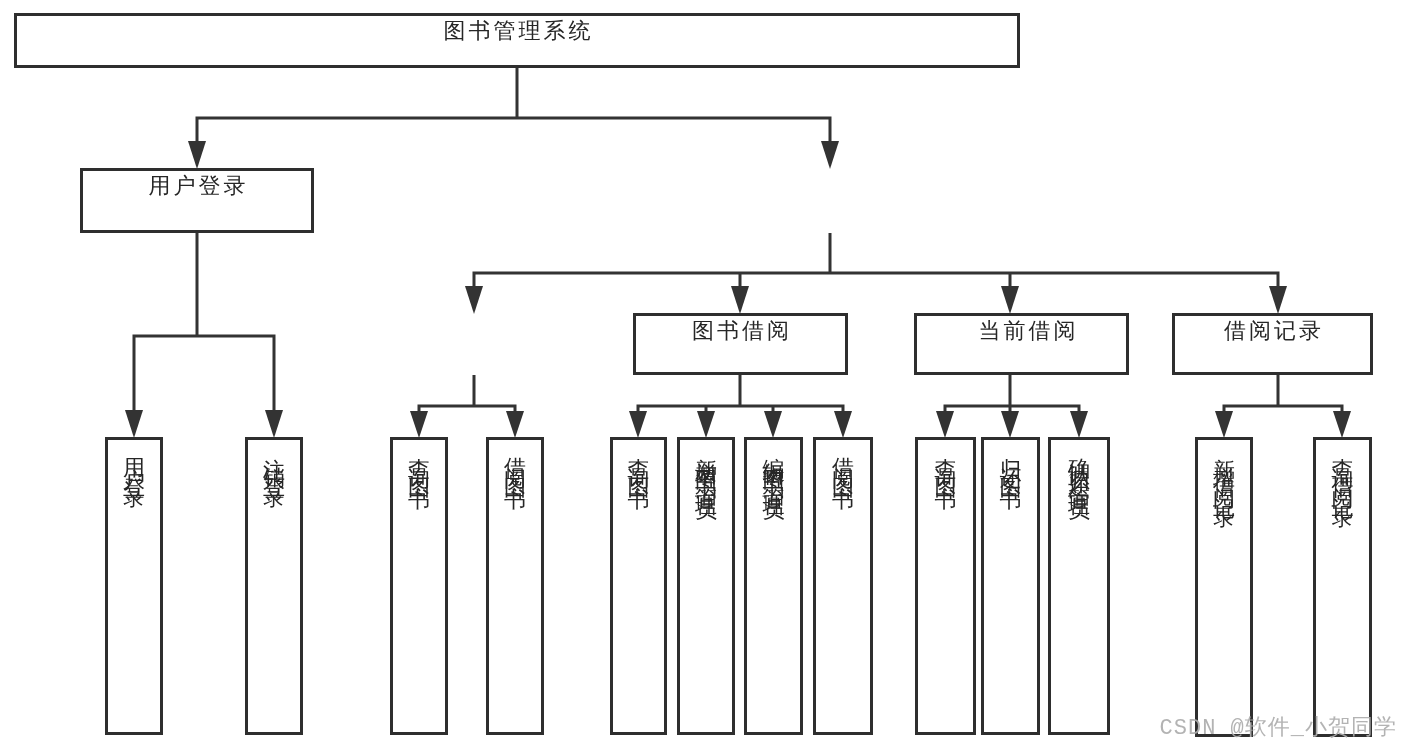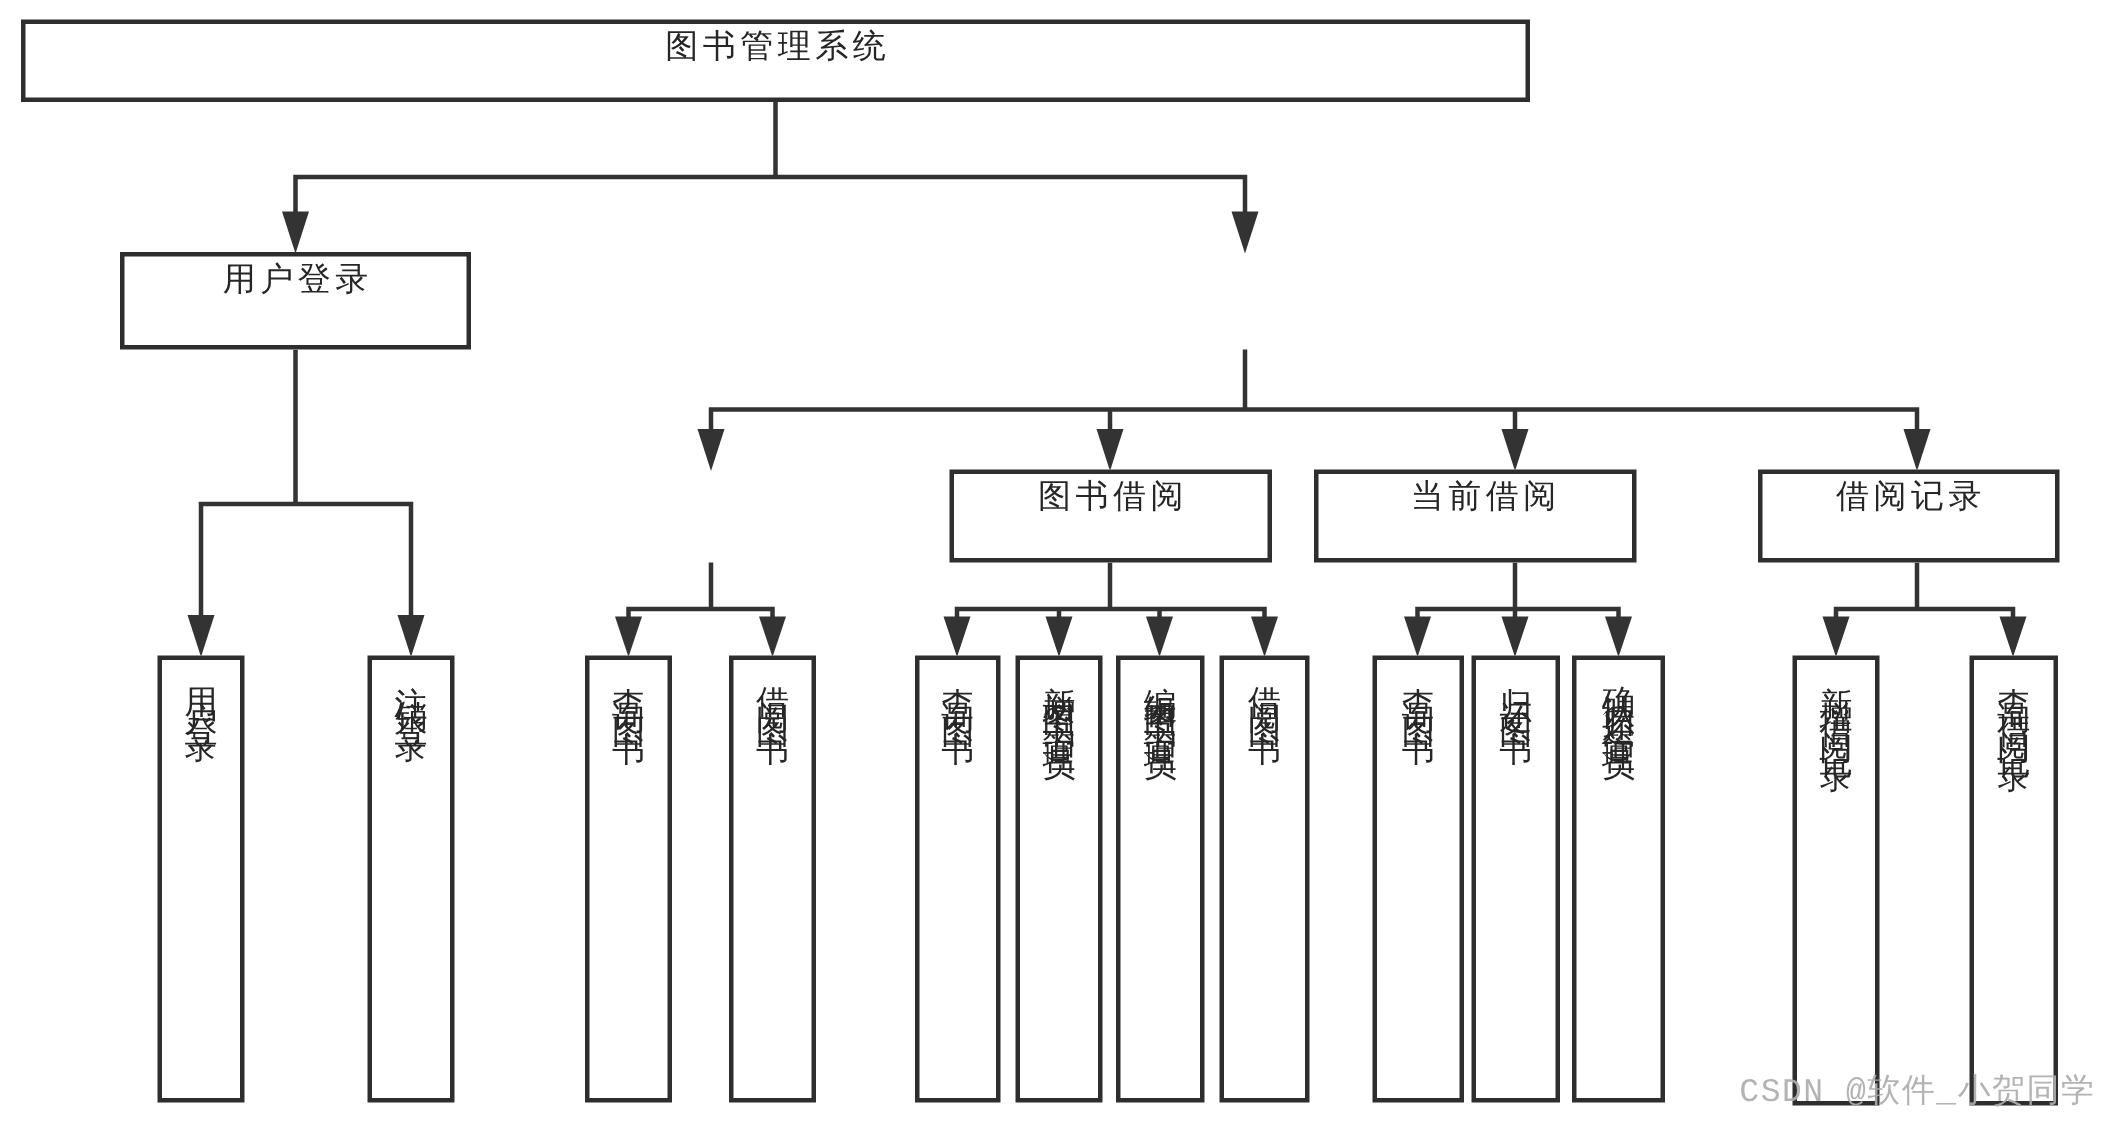--- a/index.html
+++ b/index.html
@@ -92,21 +92,21 @@
     <span>图书管理系统</span>
   </div>
 
   <div class="node h-node" style="left:80px; top:168px; width:234px; height:65px;">
     <span>用户登录</span>
   </div>
 
   <div class="node h-node" style="left:633px; top:313px; width:215px; height:62px;">
     <span>图书借阅</span>
   </div>
-  <div class="node h-node" style="left:876px; top:313px; width:215px; height:62px;padding-left:11px;">
+  <div class="node h-node" style="left:914px; top:313px; width:215px; height:62px;padding-left:11px;">
     <span>当前借阅</span>
   </div>
   <div class="node h-node" style="left:1172px; top:313px; width:201px; height:62px;">
     <span>借阅记录</span>
   </div>
 
   <div class="node v-node" style="left:105px; top:437px; width:58px; height:298px;">
     <span class="v-label">用户登录</span>
   </div>
   <div class="node v-node" style="left:245px; top:437px; width:58px; height:298px;">

